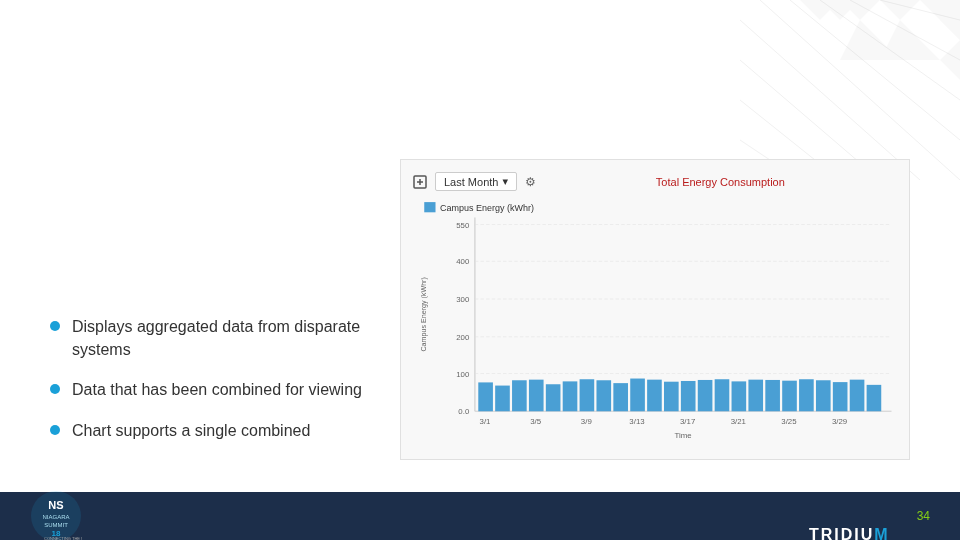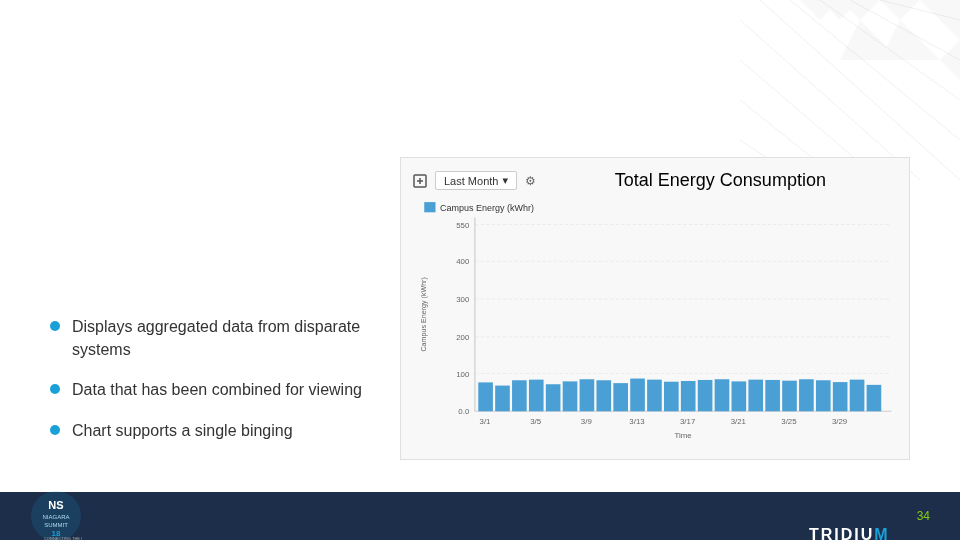--- a/index.html
+++ b/index.html
@@ -113,22 +113,22 @@
       border-radius: 2px;
     }
 
     .chart-gear {
       font-size: 12px;
       color: #666;
       cursor: pointer;
     }
 
     .chart-title-text {
-      font-size: 18px;
-      color: #000000;
+      font-size: 11px;
+      color: #b91c1c;
       font-weight: 500;
       margin-left: auto;
       margin-right: auto;
     }
 
     .chart-area {
       width: 100%;
       height: 250px;
       position: relative;
     }
@@ -225,21 +225,21 @@
     <div class="bullet-item">
       <div class="bullet-dot"></div>
       <span>Displays aggregated data from disparate systems</span>
     </div>
         <div class="bullet-item">
       <div class="bullet-dot"></div>
       <span>Data that has been combined for viewing</span>
     </div>
         <div class="bullet-item">
       <div class="bullet-dot"></div>
-      <span>Chart supports a single binging</span>
+      <span>Chart supports a single combined</span>
     </div>
       </div>
 
     <div class="chart-panel">
       <div class="chart-toolbar">
 
         <svg width="14" height="14" viewBox="0 0 14 14" fill="none" stroke="#555" stroke-width="1.5">
           <rect x="1" y="1" width="12" height="12" rx="1"></rect>
           <line x1="4" y1="7" x2="10" y2="7"></line>
           <line x1="7" y1="4" x2="7" y2="10"></line>

